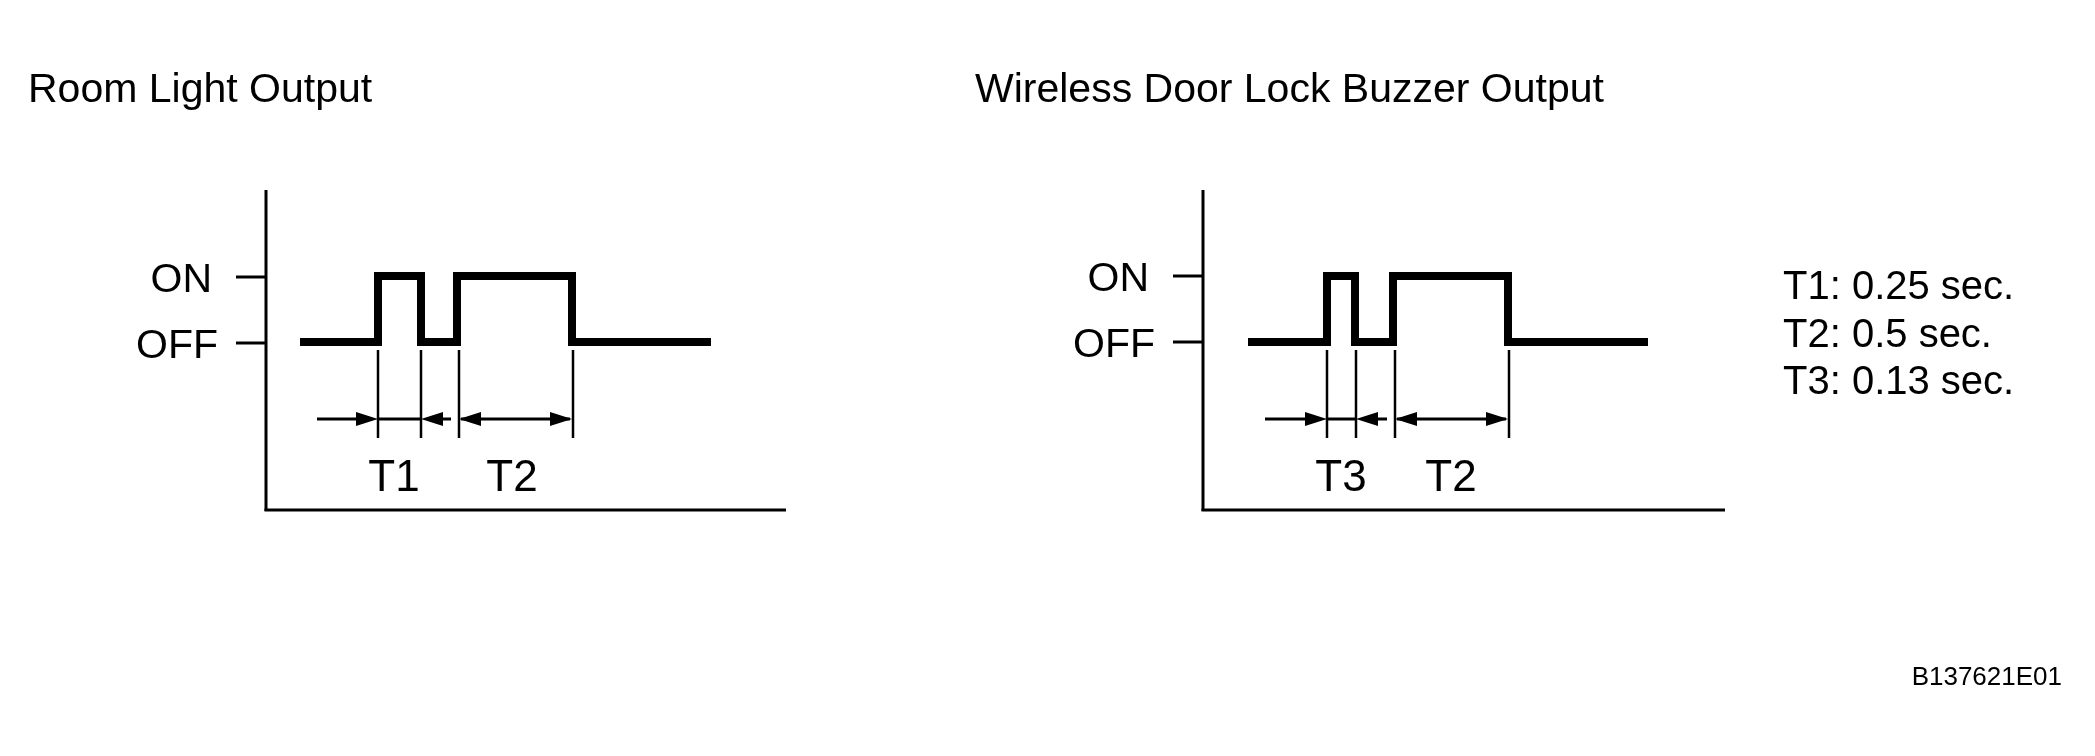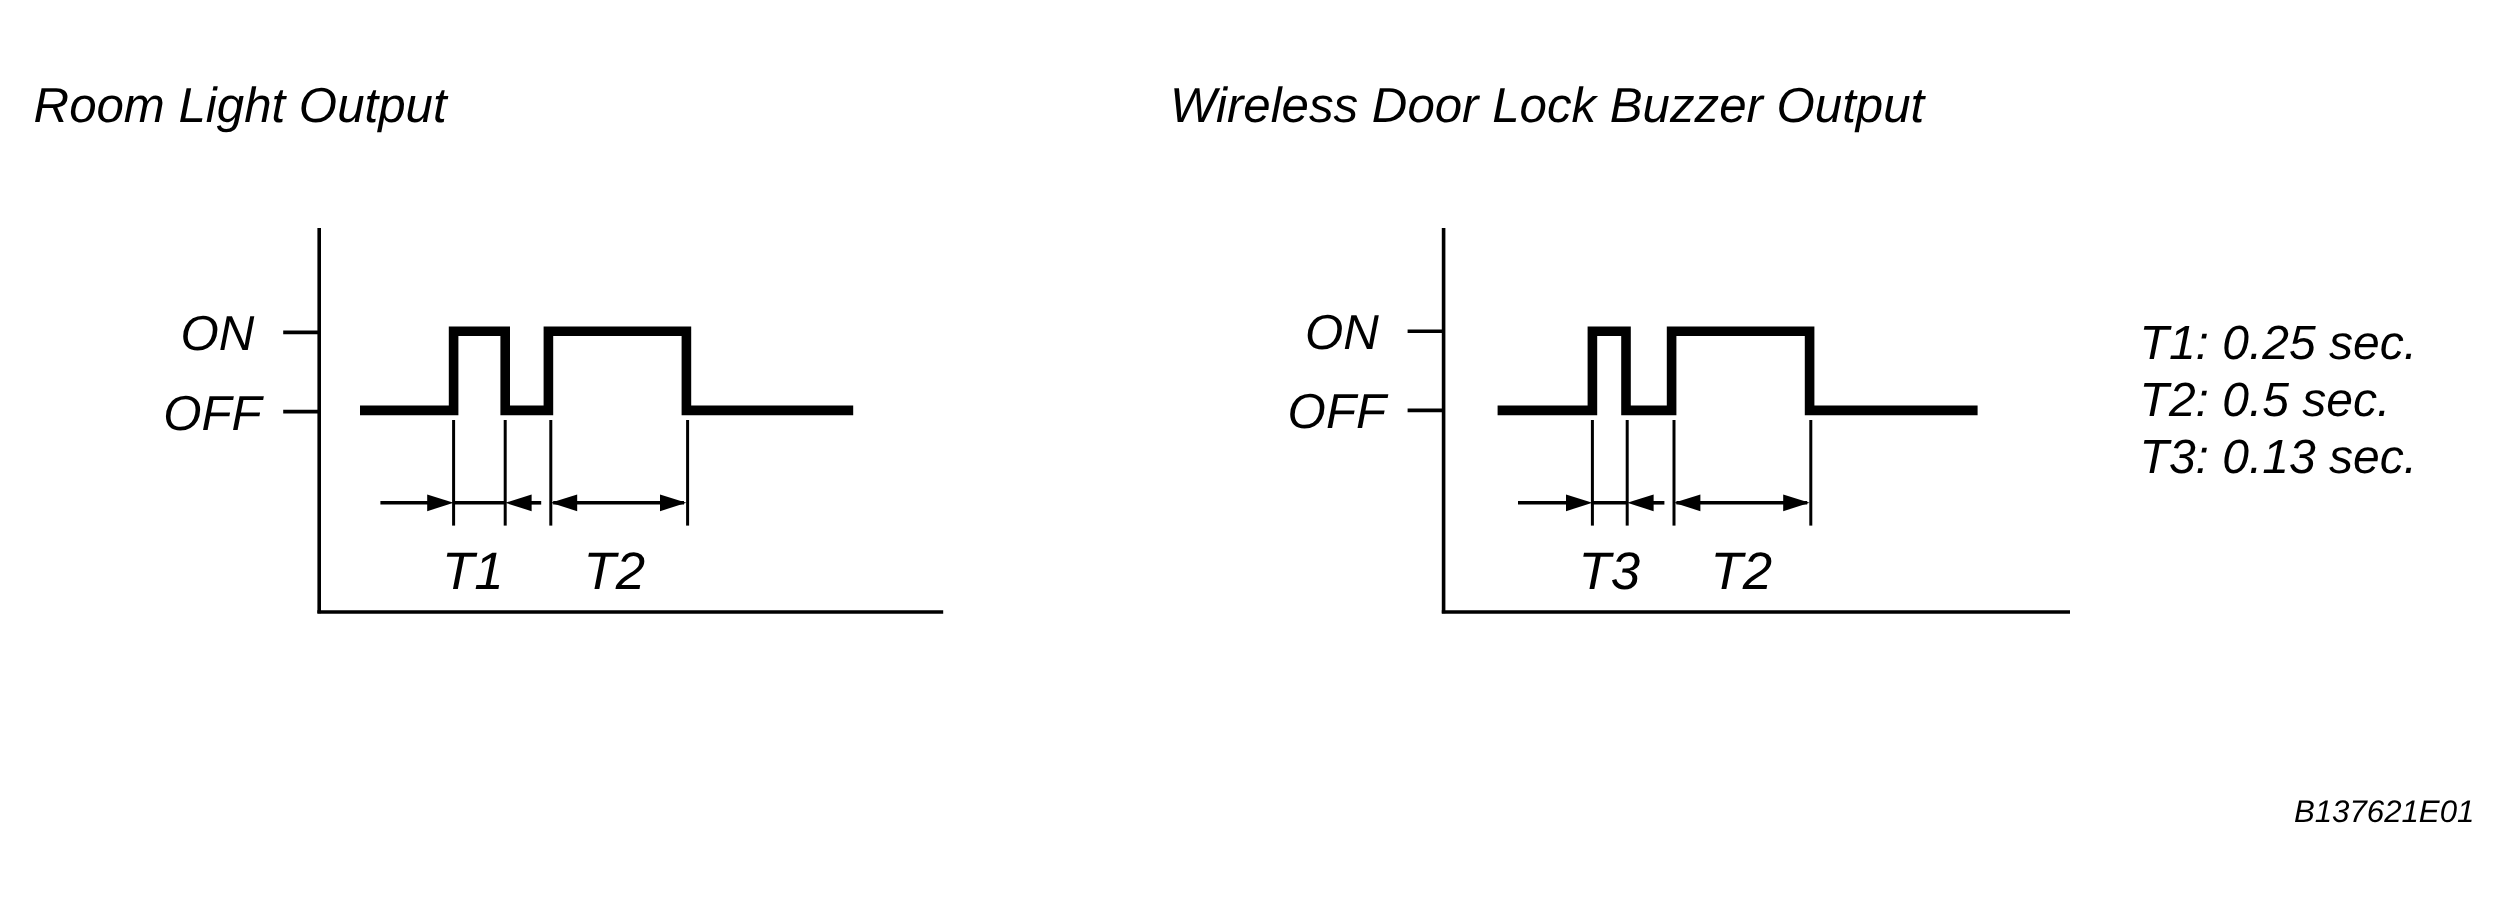--- a/index.html
+++ b/index.html
@@ -1,19 +1,19 @@
 <!DOCTYPE html>
 <html style="--ink: #000000; --bg: #ffffff;"><head>
 <meta charset="utf-8">
 <style>
   :root { --ink:#000000; --bg:#ffffff; }
   html,body { margin:0; padding:0; background:var(--bg); }
   #canvas {
     position:relative; width:2095px; height:756px; background:var(--bg);
-    font-family:"Liberation Sans", sans-serif; overflow:hidden;font-style:italic;
+    font-family:"Liberation Sans", sans-serif; overflow:hidden;
   }
   svg text { fill:var(--ink); font-family:"Liberation Sans", sans-serif; }
   .thin   { stroke:var(--ink); stroke-width:3; fill:none; }
   .ext    { stroke:var(--ink); stroke-width:2.5; fill:none; }
   .wave   { stroke:var(--ink); stroke-width:8; fill:none; stroke-linejoin:miter; stroke-linecap:butt; }
   .head   { fill:var(--ink); stroke:none; }
   .title-text  { font-size:41px; }
   .axis-label  { font-size:41px; }
   .dim-label   { font-size:44px; }
   .legend-line { font-size:40px; }

